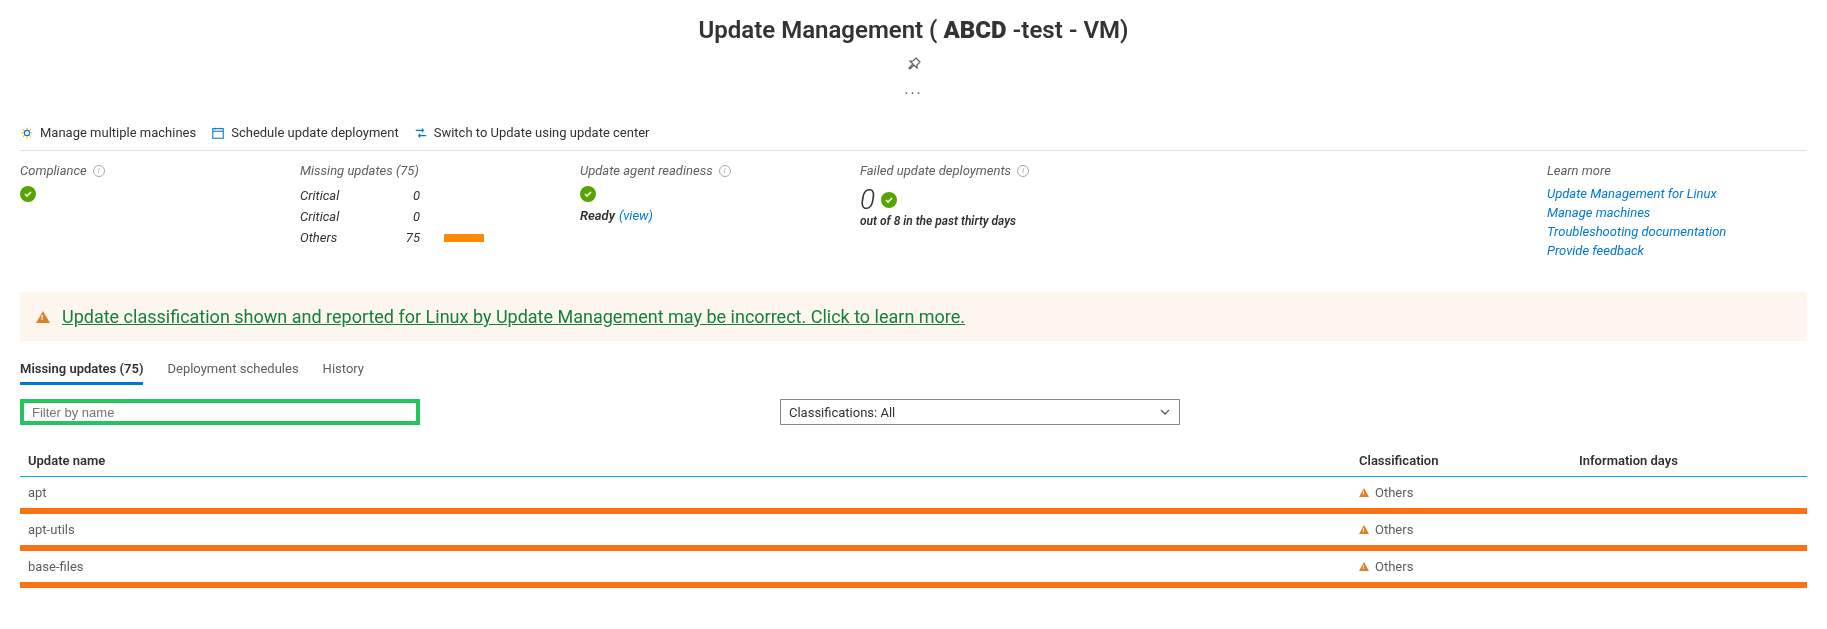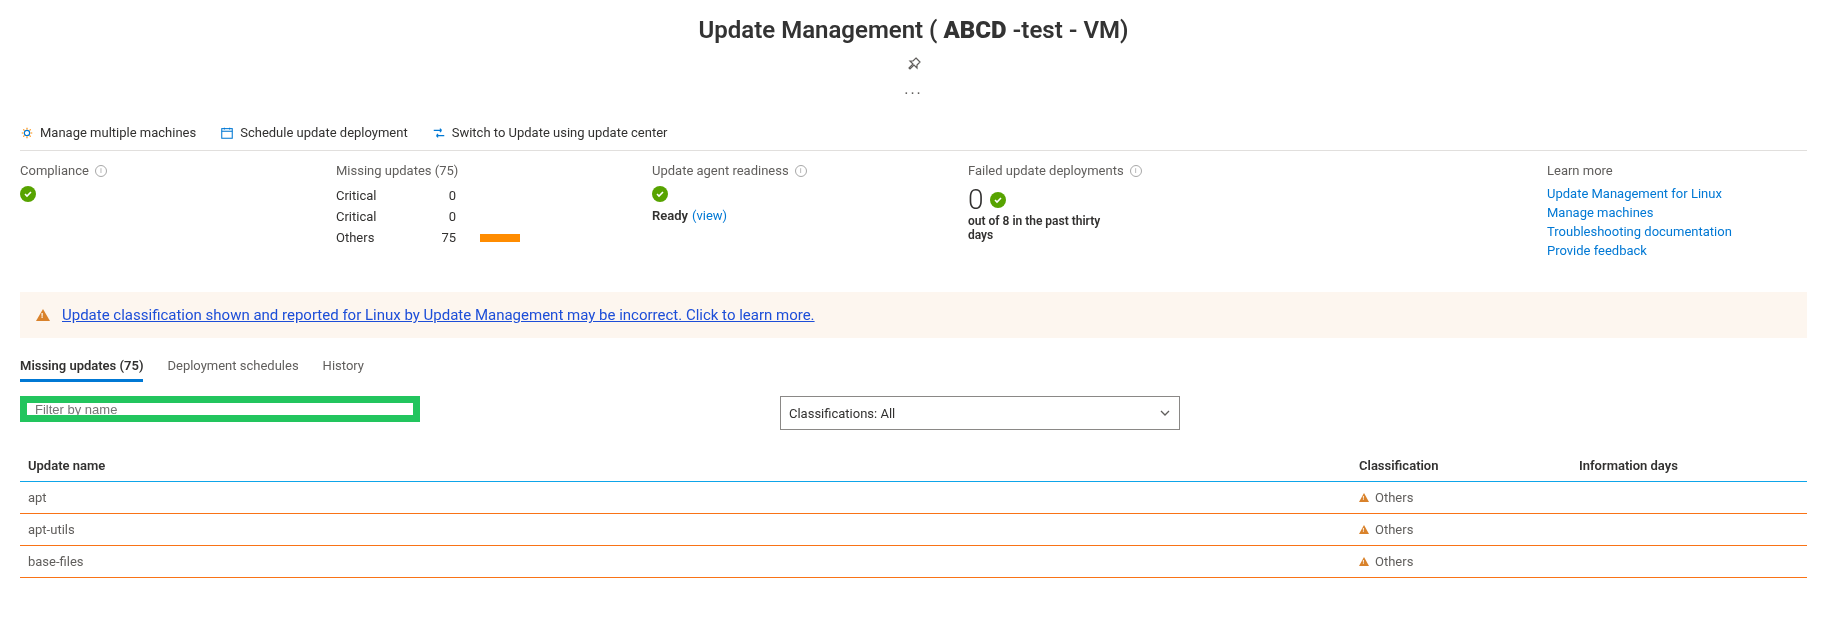--- a/index.html
+++ b/index.html
@@ -28,41 +28,42 @@
   }
   .pin-icon, .more-icon {
     color: #605e5c;
     cursor: pointer;
     display:inline-flex;
     align-items:center;
   }
   
   .toolbar {
     display: flex;
-    gap: 24px;
+    gap: 15px;
     padding-bottom: 10px;
     margin-bottom: 0;
     text-align: center;
   }
   .toolbar-item {
     display: inline-flex;
     align-items: center;
     gap: 6px;
     cursor: pointer;
     color: #323130;
   }
   .divider {
     border-bottom: 1px solid #e1dfdd;
     margin-bottom: 12px;
   }
   
   .summary-row {
     display: flex;
-    gap: 96px;
+    gap: 60px;
     padding-bottom: 30px;
+    font-style: italic;
   }
   .card {
     min-width: 220px;
   }
   .card-title {
     color: #605e5c;
     font-size: 13px;
     margin-bottom: 8px;
     display:flex;
     align-items:center;
@@ -114,24 +115,24 @@
     position:relative;
   }
   .warn-icon::after{
     content:"!";
     position:absolute;
     top:2px; left:-2px;
     font-size:8px; font-weight:700;
     color:#fff;
   }
   .banner-text {
-    color:#1d4ed8;
+    color:#15803d;
     text-decoration:underline;
     cursor:pointer;
-    font-size:15px;
+    font-size:18px;
   }
   
   .tabs {
     display:flex;
     gap:24px;
     border-bottom:none;
     margin-bottom:14px;
   }
   .tab {
     padding-bottom:6px;
@@ -145,47 +146,47 @@
   }
   
   .filter-row {
     display:flex;
     gap:360px;
     margin-bottom:20px;
     flex-wrap:wrap;
   }
   .filter-input {
     width:400px;
-    border:7px solid #22c55e;
+    border:4px solid #22c55e;
     height:26px;
     padding:2px 8px;
     font-size:13px;
   }
   .class-select {
     width:400px;
     border:1px solid #8a8886;
     height:26px;
-    padding:16px 8px;
+    padding:8px 8px;
     font-size:13px;
     display:flex;
     align-items:center;
     justify-content:space-between;
     cursor:pointer;
     background:#fff;
   }
   
   .grid {
     width:100%;
   }
   .grid-header, .grid-row {
     display:grid;
     grid-template-columns: 1fr 220px 220px;
     align-items:center;
     padding:8px 8px;
-    border-bottom:1px solid #f97316;
+    border-bottom:6px solid #f97316;
   }
   .grid-header {
     font-weight:600;
     color:#323130;
     border-bottom:1px solid #0ea5e9;
   }
   .grid-row { color:#605e5c; }
   .class-cell {
     display:flex;
     align-items:center;

